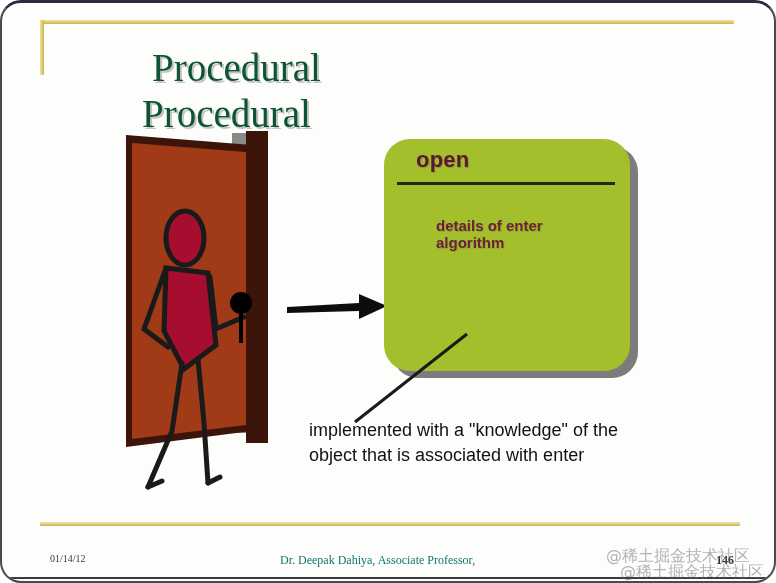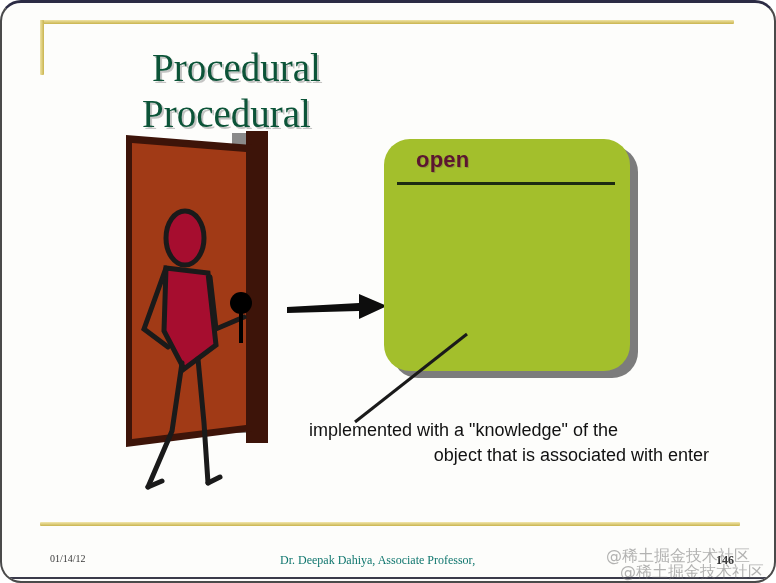--- a/index.html
+++ b/index.html
@@ -148,21 +148,21 @@
   
   .caption {
     position: absolute;
     left: 307px;
     top: 415px;
     width: 400px;
     font-size: 18px;
     line-height: 25px;
     color: #111111;
   }
-  .caption .c2 { display: block; text-align: right; }
+  .caption .c2 { display: block; }
 
   
   .footer-rule {
     position: absolute;
     left: 0px;
     top: 574px;
     width: 776px;
     height: 2px;
     background: #3a3a4a;
   }
@@ -262,20 +262,24 @@
   <div class="arrow">
     <svg width="105" height="40" viewBox="0 0 105 40" xmlns="http://www.w3.org/2000/svg">
       <polygon points="0,18 72,14 72,5 100,17 72,30 72,22 0,24" fill="#0d0d0d"></polygon>
     </svg>
   </div>
 
   <div class="method-box-shadow"></div>
   <div class="method-box">
     <div class="method-name">open</div>
     <div class="method-divider"></div>
+    <div class="method-body">
+      <span>details of enter</span><br>
+      <span>algorithm</span>
+    </div>
   </div>
 
   <div class="leader">
     <svg width="140" height="100" viewBox="0 0 140 100" xmlns="http://www.w3.org/2000/svg">
       <line x1="8" y1="94" x2="120" y2="6" stroke="#1a1a1a" stroke-width="3"></line>
     </svg>
   </div>
 
   <div class="caption">
     <span class="c1">implemented with a "knowledge" of the</span>

